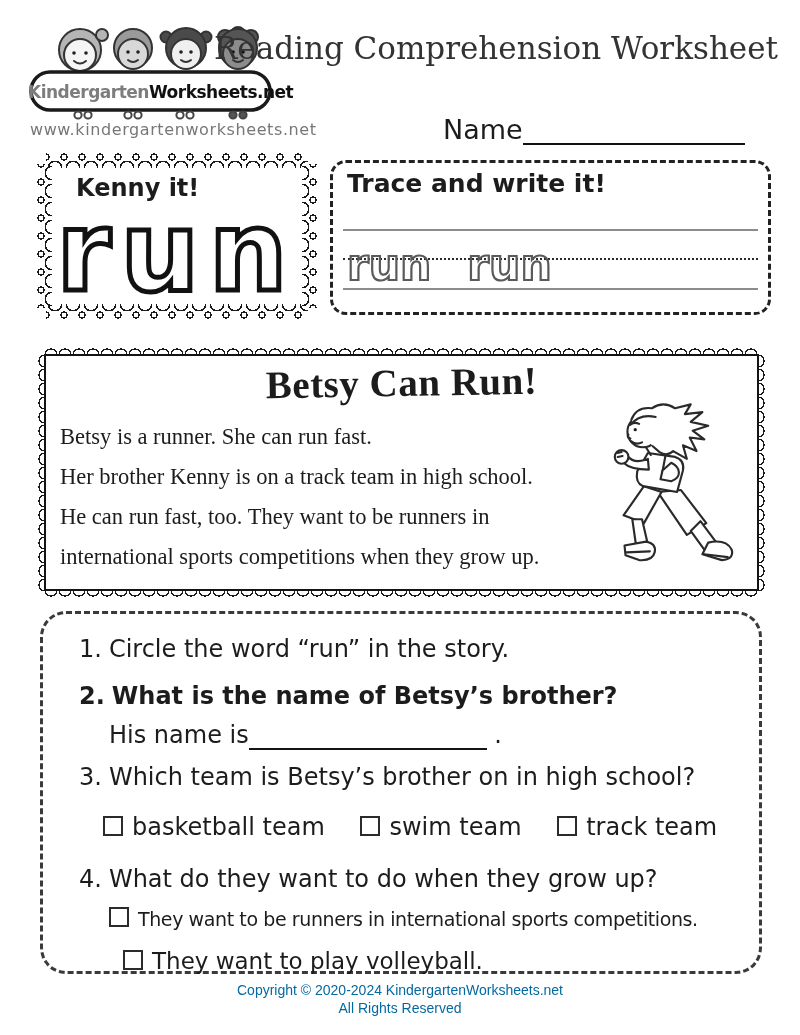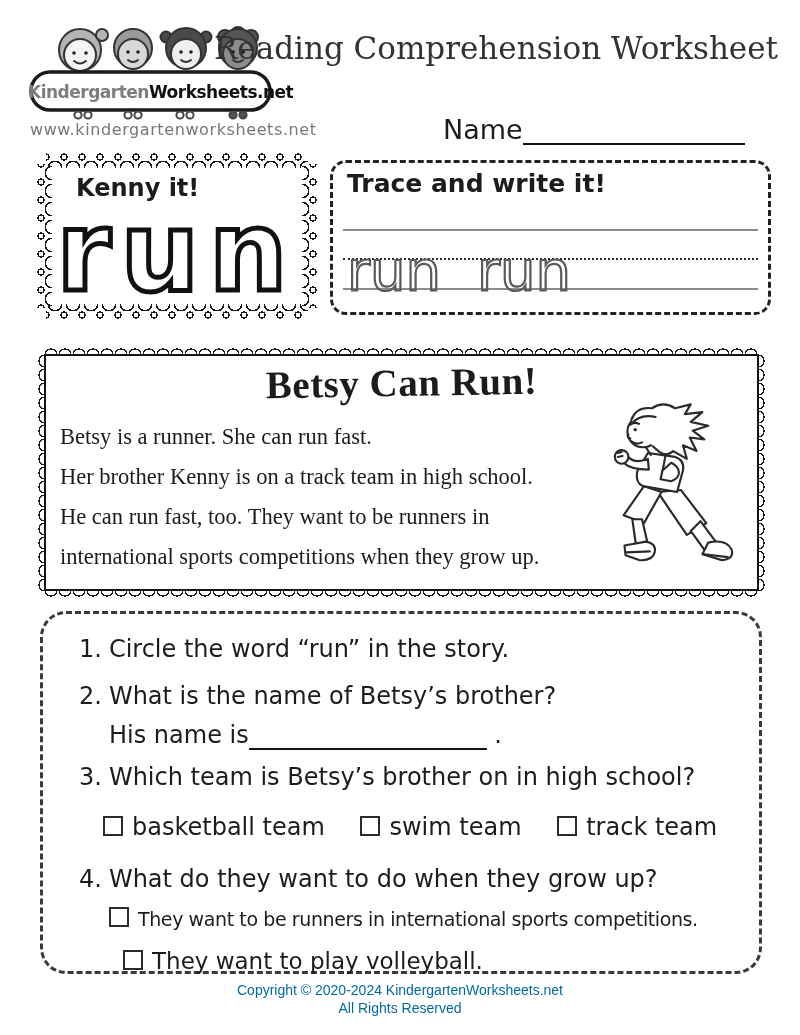--- a/index.html
+++ b/index.html
@@ -51,22 +51,22 @@
   }
 
   
   .trace-box{position:absolute;left:330px;top:160px;width:441px;height:155px;
              border:3px dashed #222;border-radius:16px;box-sizing:border-box;}
   .trace-heading{position:absolute;left:14px;top:6px;font-size:25px;font-weight:bold;}
   .t-line{position:absolute;left:10px;right:10px;height:0;}
   .t-line1{top:66px;border-top:2px solid #8c8c8c;}
   .t-dotted{top:95px;border-top:2.5px dotted #2a2a2a;}
   .t-line2{top:125px;border-top:2px solid #8c8c8c;}
-  .trace-words{position:absolute;left:14px;top:80px;font-size:56px;line-height:1;
-               font-weight:normal;color:#aaa;white-space:nowrap;}
+  .trace-words{position:absolute;left:14px;top:80px;font-size:44px;line-height:1;
+               font-weight:bold;color:#aaa;white-space:nowrap;}
   @supports (-webkit-text-stroke: 1px black){
     .trace-words{color:transparent;-webkit-text-stroke:2.2px #5a5a5a;}
   }
   .trace-words .w1{margin-right:36px;}
 
   
   .story-box{position:absolute;left:36px;top:346px;width:731px;height:253px;font-family:Liberation Serif, serif;}
   .sc-strip{position:absolute;background-repeat:repeat-x;}
   .sc-top{left:8px;right:8px;top:0;height:9px;
     background-image:radial-gradient(circle at 7px 9px, transparent 5.2px, #1a1a1a 5.2px, #1a1a1a 6.6px, transparent 6.6px);
@@ -86,21 +86,21 @@
                letter-spacing:0.5px;transform:rotate(-1deg);}
   .story-lines{margin:12px 0 0 14px;font-size:22.5px;line-height:40px;}
   .girl-art{position:absolute;right:4px;bottom:4px;width:146px;height:188px;}
 
   
   .q-box{position:absolute;left:40px;top:611px;width:722px;height:363px;
          border:3px dashed #3a3a3a;border-radius:26px;box-sizing:border-box;
          padding:20px 12px 0 36px;}
   .q-row{font-size:24px;line-height:30px;}
   .q-num{margin-right:7px;}
-  .q2{margin-top:17px;}
+  .q2{margin-top:17px;font-weight:bold;}
   .ans-row{margin:9px 0 0 30px;font-size:24px;line-height:30px;}
   .ans-blank{display:inline-block;width:238px;height:24px;border-bottom:2.5px solid #151515;
              vertical-align:bottom;}
   .q3{margin-top:12px;}
   .choices-row{margin:20px 0 0 24px;font-size:24px;line-height:30px;white-space:nowrap;}
   .choices-row .choice{margin-right:28px;}
   .cbox{display:inline-block;width:16px;height:16px;border:2px solid #2b2b2b;
         background:#fff;vertical-align:-1px;margin-right:9px;}
   .q4{margin-top:22px;}
   .c-line{margin:12px 0 0 44px;font-size:23px;line-height:30px;white-space:nowrap;}

